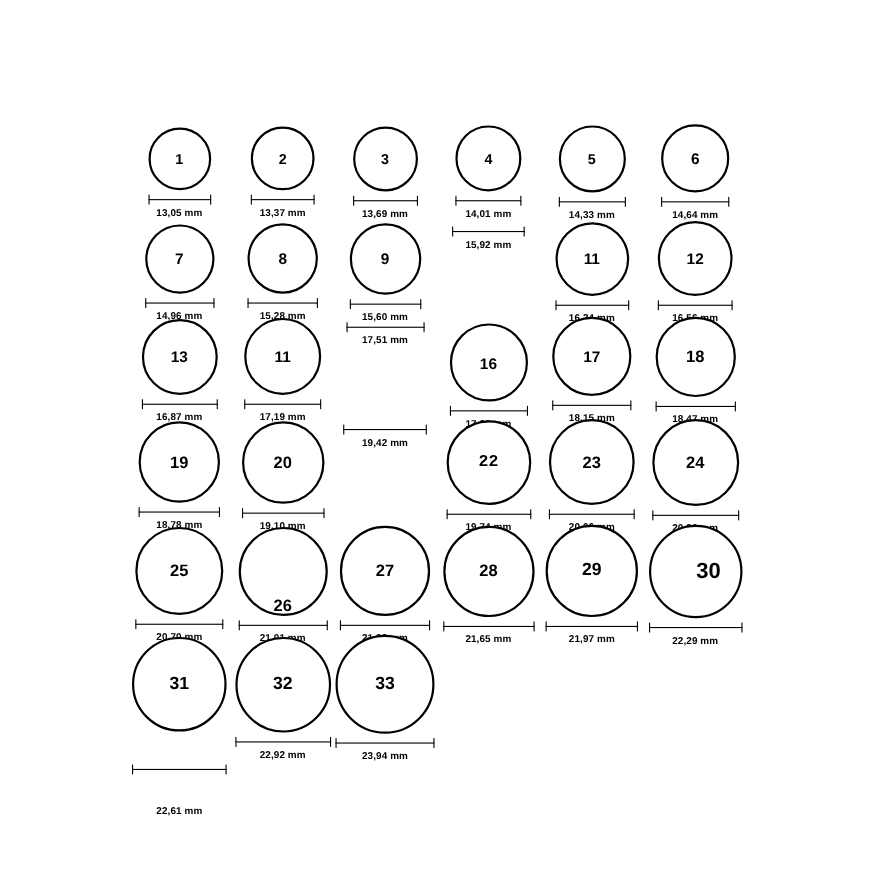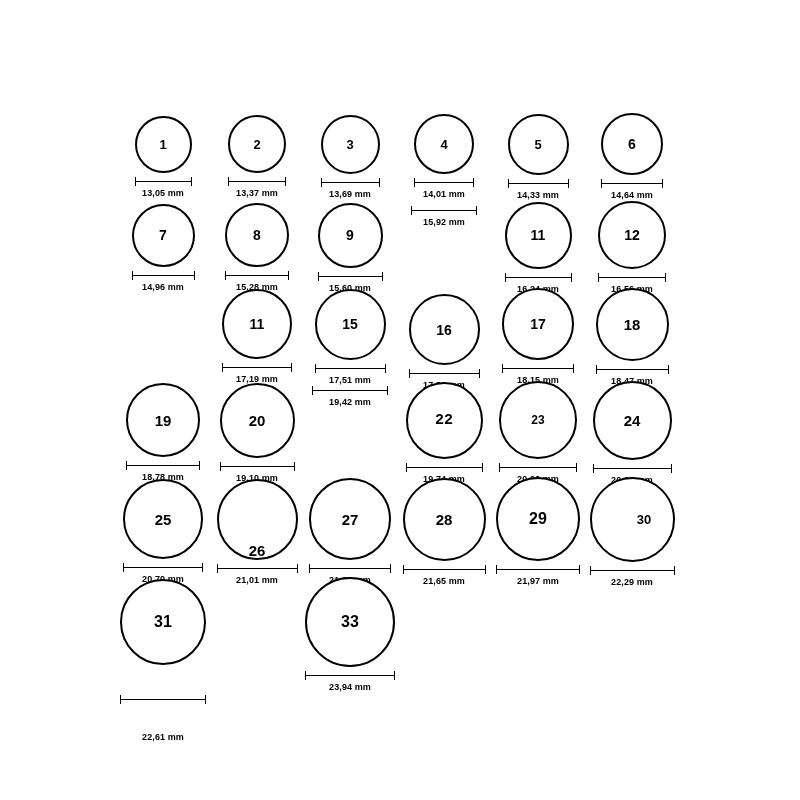--- a/index.html
+++ b/index.html
@@ -196,35 +196,43 @@
       <div class="ring-circle" style="width: 68px; height: 68px;">
         <span class="ring-number" style="font-size: 14px;">12</span>
       </div>
       <div class="measure" style="width: 68px;">
         <span class="bar"></span>
         <span class="cap left"></span>
         <span class="cap right"></span>
       </div>
       <div class="ring-size-label">16,56 mm</div>
     </div>
+    <div class="ring-cell" style="left: 128.5px; top: 289.5px; width: 69px;">
+      <div class="ring-circle" style="width: 69px; height: 69px;">
+        <span class="ring-number" style="font-size: 14px;">13</span>
+      </div>
+      <div class="measure" style="width: 69px;">
+        <span class="bar"></span>
+        <span class="cap left"></span>
+        <span class="cap right"></span>
+      </div>
+      <div class="ring-size-label">16,87 mm</div>
+    </div>
     <div class="ring-cell" style="left: 222px; top: 289px; width: 70px;">
       <div class="ring-circle" style="width: 70px; height: 70px;">
         <span class="ring-number" style="font-size: 14px;">11</span>
       </div>
       <div class="measure" style="width: 70px;">
         <span class="bar"></span>
         <span class="cap left"></span>
         <span class="cap right"></span>
       </div>
       <div class="ring-size-label">17,19 mm</div>
     </div>
     <div class="ring-cell" style="left: 314.5px; top: 288.5px; width: 71px;">
-      <div class="ring-circle" style="width: 71px; height: 71px;">
-        <span class="ring-number" style="font-size: 14px;">15</span>
-      </div>
       <div class="measure" style="width: 71px;">
         <span class="bar"></span>
         <span class="cap left"></span>
         <span class="cap right"></span>
       </div>
       <div class="ring-size-label">17,51 mm</div>
     </div>
     <div class="ring-cell" style="left: 408.5px; top: 294px; width: 71px;">
       <div class="ring-circle" style="width: 71px; height: 71px;">
         <span class="ring-number" style="font-size: 14px;">16</span>
@@ -294,21 +302,21 @@
       </div>
       <div class="measure" style="width: 77px;">
         <span class="bar"></span>
         <span class="cap left"></span>
         <span class="cap right"></span>
       </div>
       <div class="ring-size-label">19,74 mm</div>
     </div>
     <div class="ring-cell" style="left: 499px; top: 381px; width: 78px;">
       <div class="ring-circle" style="width: 78px; height: 78px;">
-        <span class="ring-number" style="font-size: 12px;">23</span>
+        <span class="ring-number" style="font-size: 15px;">23</span>
       </div>
       <div class="measure" style="width: 78px;">
         <span class="bar"></span>
         <span class="cap left"></span>
         <span class="cap right"></span>
       </div>
       <div class="ring-size-label">20,06 mm</div>
     </div>
     <div class="ring-cell" style="left: 592.5px; top: 380.5px; width: 79px;">
       <div class="ring-circle" style="width: 79px; height: 79px;">
@@ -371,40 +379,51 @@
       </div>
       <div class="measure" style="width: 84px;">
         <span class="bar"></span>
         <span class="cap left"></span>
         <span class="cap right"></span>
       </div>
       <div class="ring-size-label">21,97 mm</div>
     </div>
     <div class="ring-cell" style="left: 589.5px; top: 476.5px; width: 85px;">
       <div class="ring-circle" style="width: 85px; height: 85px;">
-        <span class="ring-number" style="font-size: 13px; margin-left: 24px;">30</span>
+        <span class="ring-number" style="font-size: 20px; margin-left: 24px;">30</span>
       </div>
       <div class="measure" style="width: 85px;">
         <span class="bar"></span>
         <span class="cap left"></span>
         <span class="cap right"></span>
       </div>
       <div class="ring-size-label">22,29 mm</div>
     </div>
     <div class="ring-cell" style="left: 120px; top: 579px; width: 86px; gap: 26px;">
       <div class="ring-circle" style="width: 86px; height: 86px;">
         <span class="ring-number" style="font-size: 16px;">31</span>
       </div>
       <div class="measure" style="width: 86px;">
         <span class="bar"></span>
         <span class="cap left"></span>
         <span class="cap right"></span>
       </div>
       <div class="ring-size-label">22,61 mm</div>
     </div>
+    <div class="ring-cell" style="left: 213.5px; top: 578.5px; width: 87px;">
+      <div class="ring-circle" style="width: 87px; height: 87px;">
+        <span class="ring-number" style="font-size: 16px;">32</span>
+      </div>
+      <div class="measure" style="width: 87px;">
+        <span class="bar"></span>
+        <span class="cap left"></span>
+        <span class="cap right"></span>
+      </div>
+      <div class="ring-size-label">22,92 mm</div>
+    </div>
     <div class="ring-cell" style="left: 305px; top: 577px; width: 90px;">
       <div class="ring-circle" style="width: 90px; height: 90px;">
         <span class="ring-number" style="font-size: 16px;">33</span>
       </div>
       <div class="measure" style="width: 90px;">
         <span class="bar"></span>
         <span class="cap left"></span>
         <span class="cap right"></span>
       </div>
       <div class="ring-size-label">23,94 mm</div>

